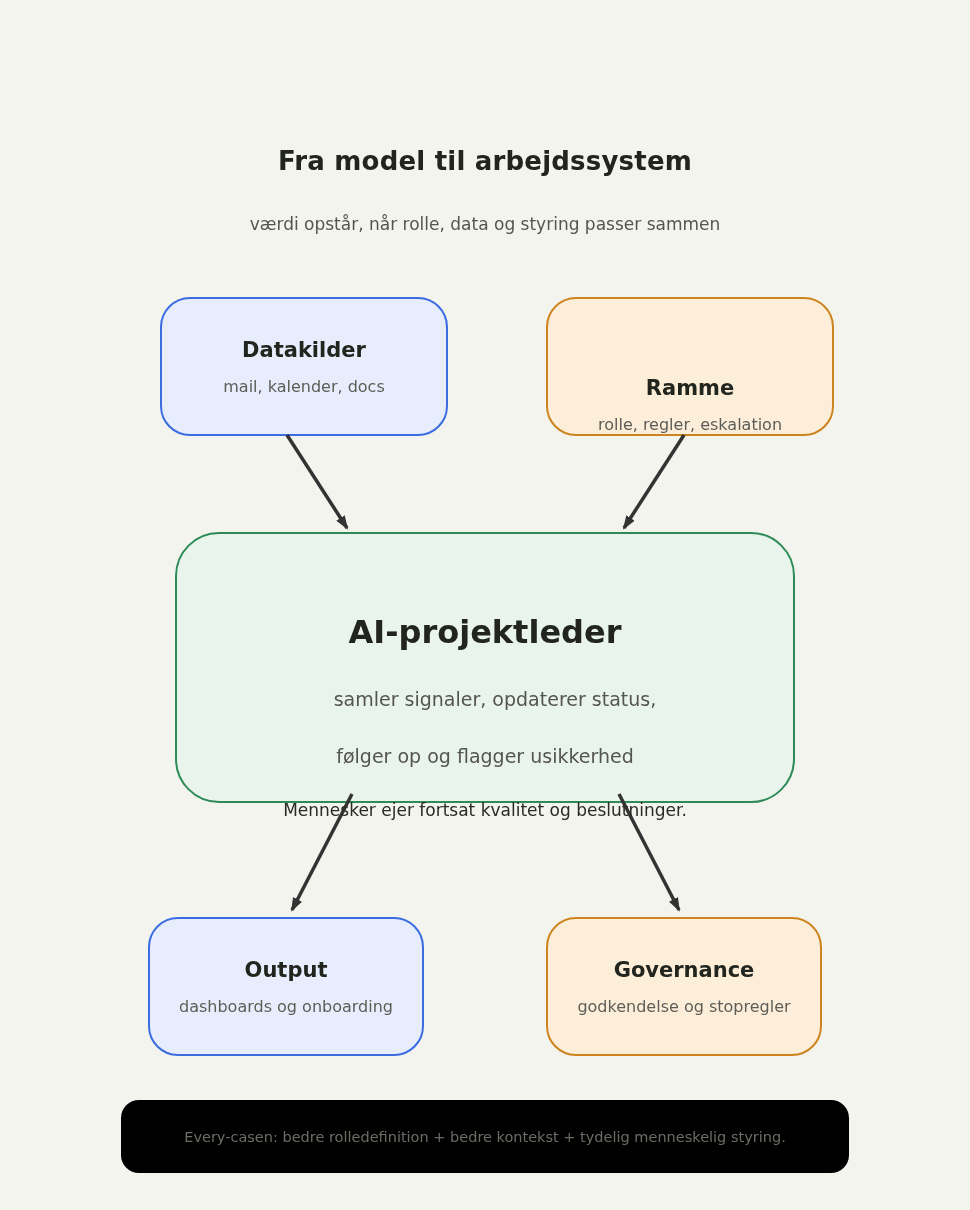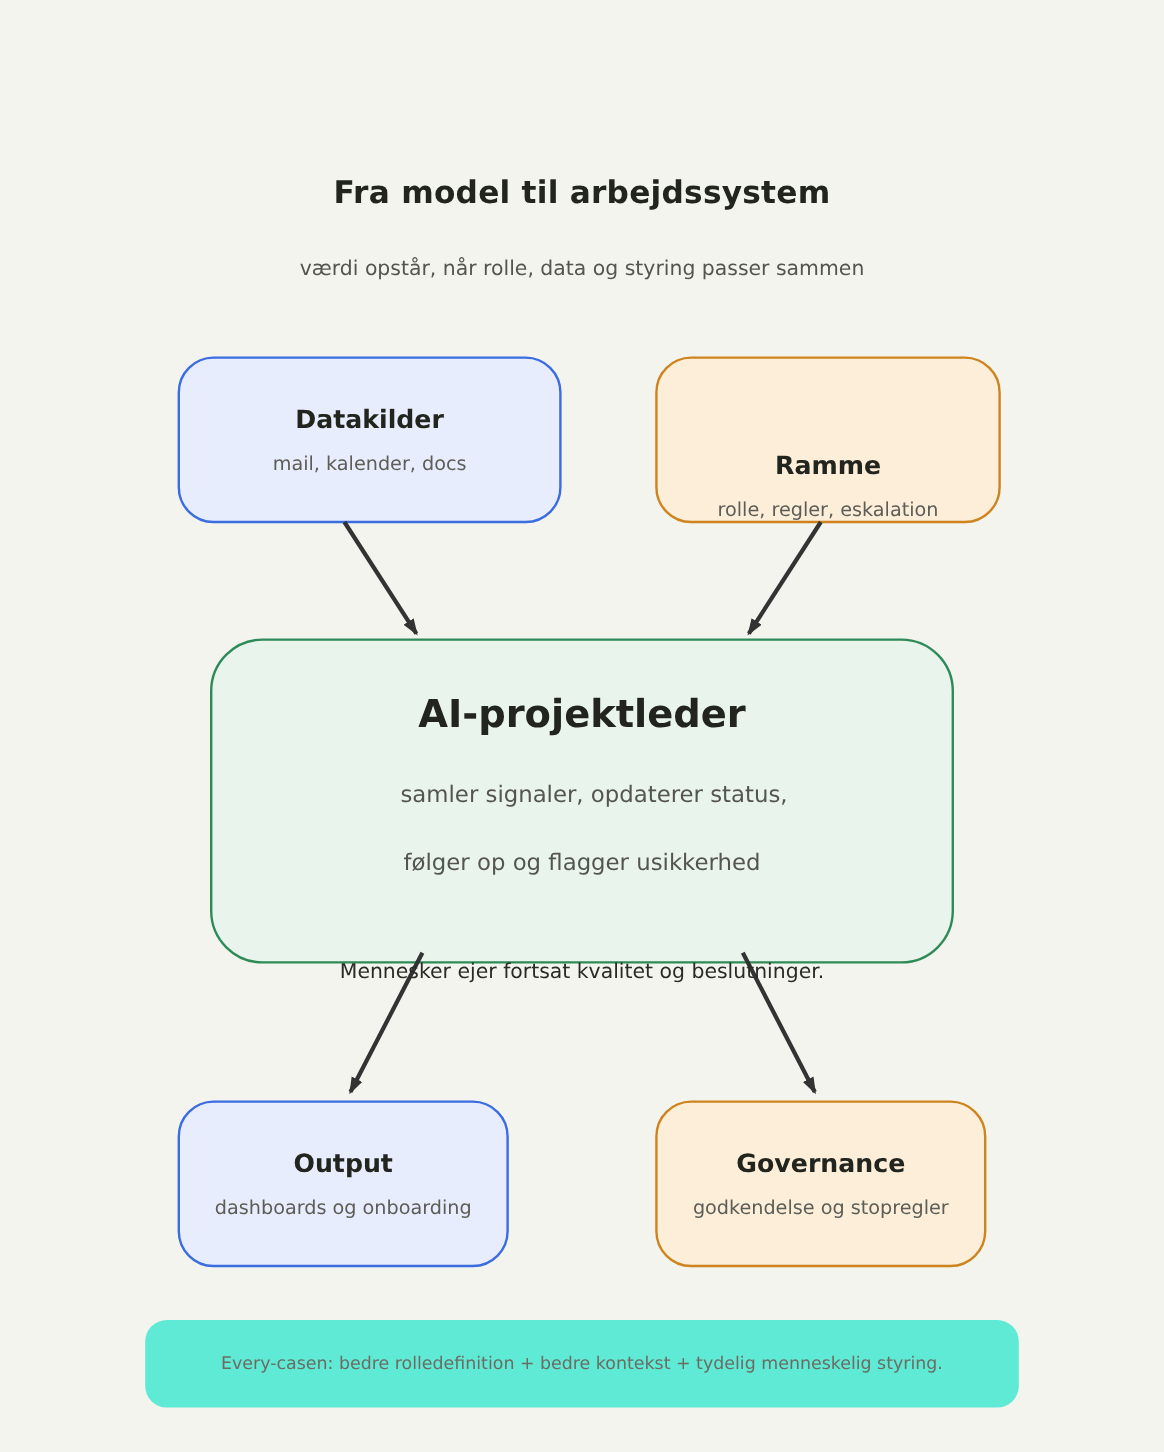--- a/index.html
+++ b/index.html
@@ -51,31 +51,31 @@
   }
   .node .node-sub {
     margin-top: 15px;
     font-size: 16px;
     color: #5d5d57;
   }
 
   .node-blue   { background: #e7edfc; border-color: #3b6ce0; }
   .node-orange { background: #fdeeda; border-color: #cd841f; }
 
-  .node-datakilder { left: 148px; top: 297px; width: 320px; height: 139px; }
+  .node-datakilder { left: 160px; top: 297px; width: 288px; height: 139px; }
   .node-ramme      { left: 546px; top: 297px; width: 288px; height: 139px; justify-content: flex-end; }
   .node-output     { left: 148px; top: 917px; width: 276px; height: 139px; }
   .node-governance { left: 546px; top: 917px; width: 276px; height: 139px; }
 
   .node-center {
     left: 175px; top: 532px; width: 620px; height: 271px;
     border-radius: 44px;
     background: #e9f4ed; border-color: #2e8b57;
     justify-content: flex-start;
-    padding-top: 37px;
+    padding-top: 74px;
   }
   .node-center .center-title {
     font-size: 32px;
     font-weight: bold;
     color: #21251e;
     line-height: 48px;
   }
   .node-center .center-line1 {
     margin-top: 30px;
     font-size: 19px;
@@ -104,21 +104,21 @@
     text-align: center;
     font-size: 17px;
     color: #2b2b25;
     z-index: 3;
   }
 
   .footer-note {
     position: absolute;
     left: 121px; top: 1100px;
     width: 728px; height: 73px;
-    background: #5eead4;
+    background: #000000;
     border-radius: 18px;
     display: flex;
     align-items: center;
     justify-content: center;
     z-index: 1;
   }
   .footer-note span {
     font-size: 14.5px;
     color: #6c6c65;
   }

